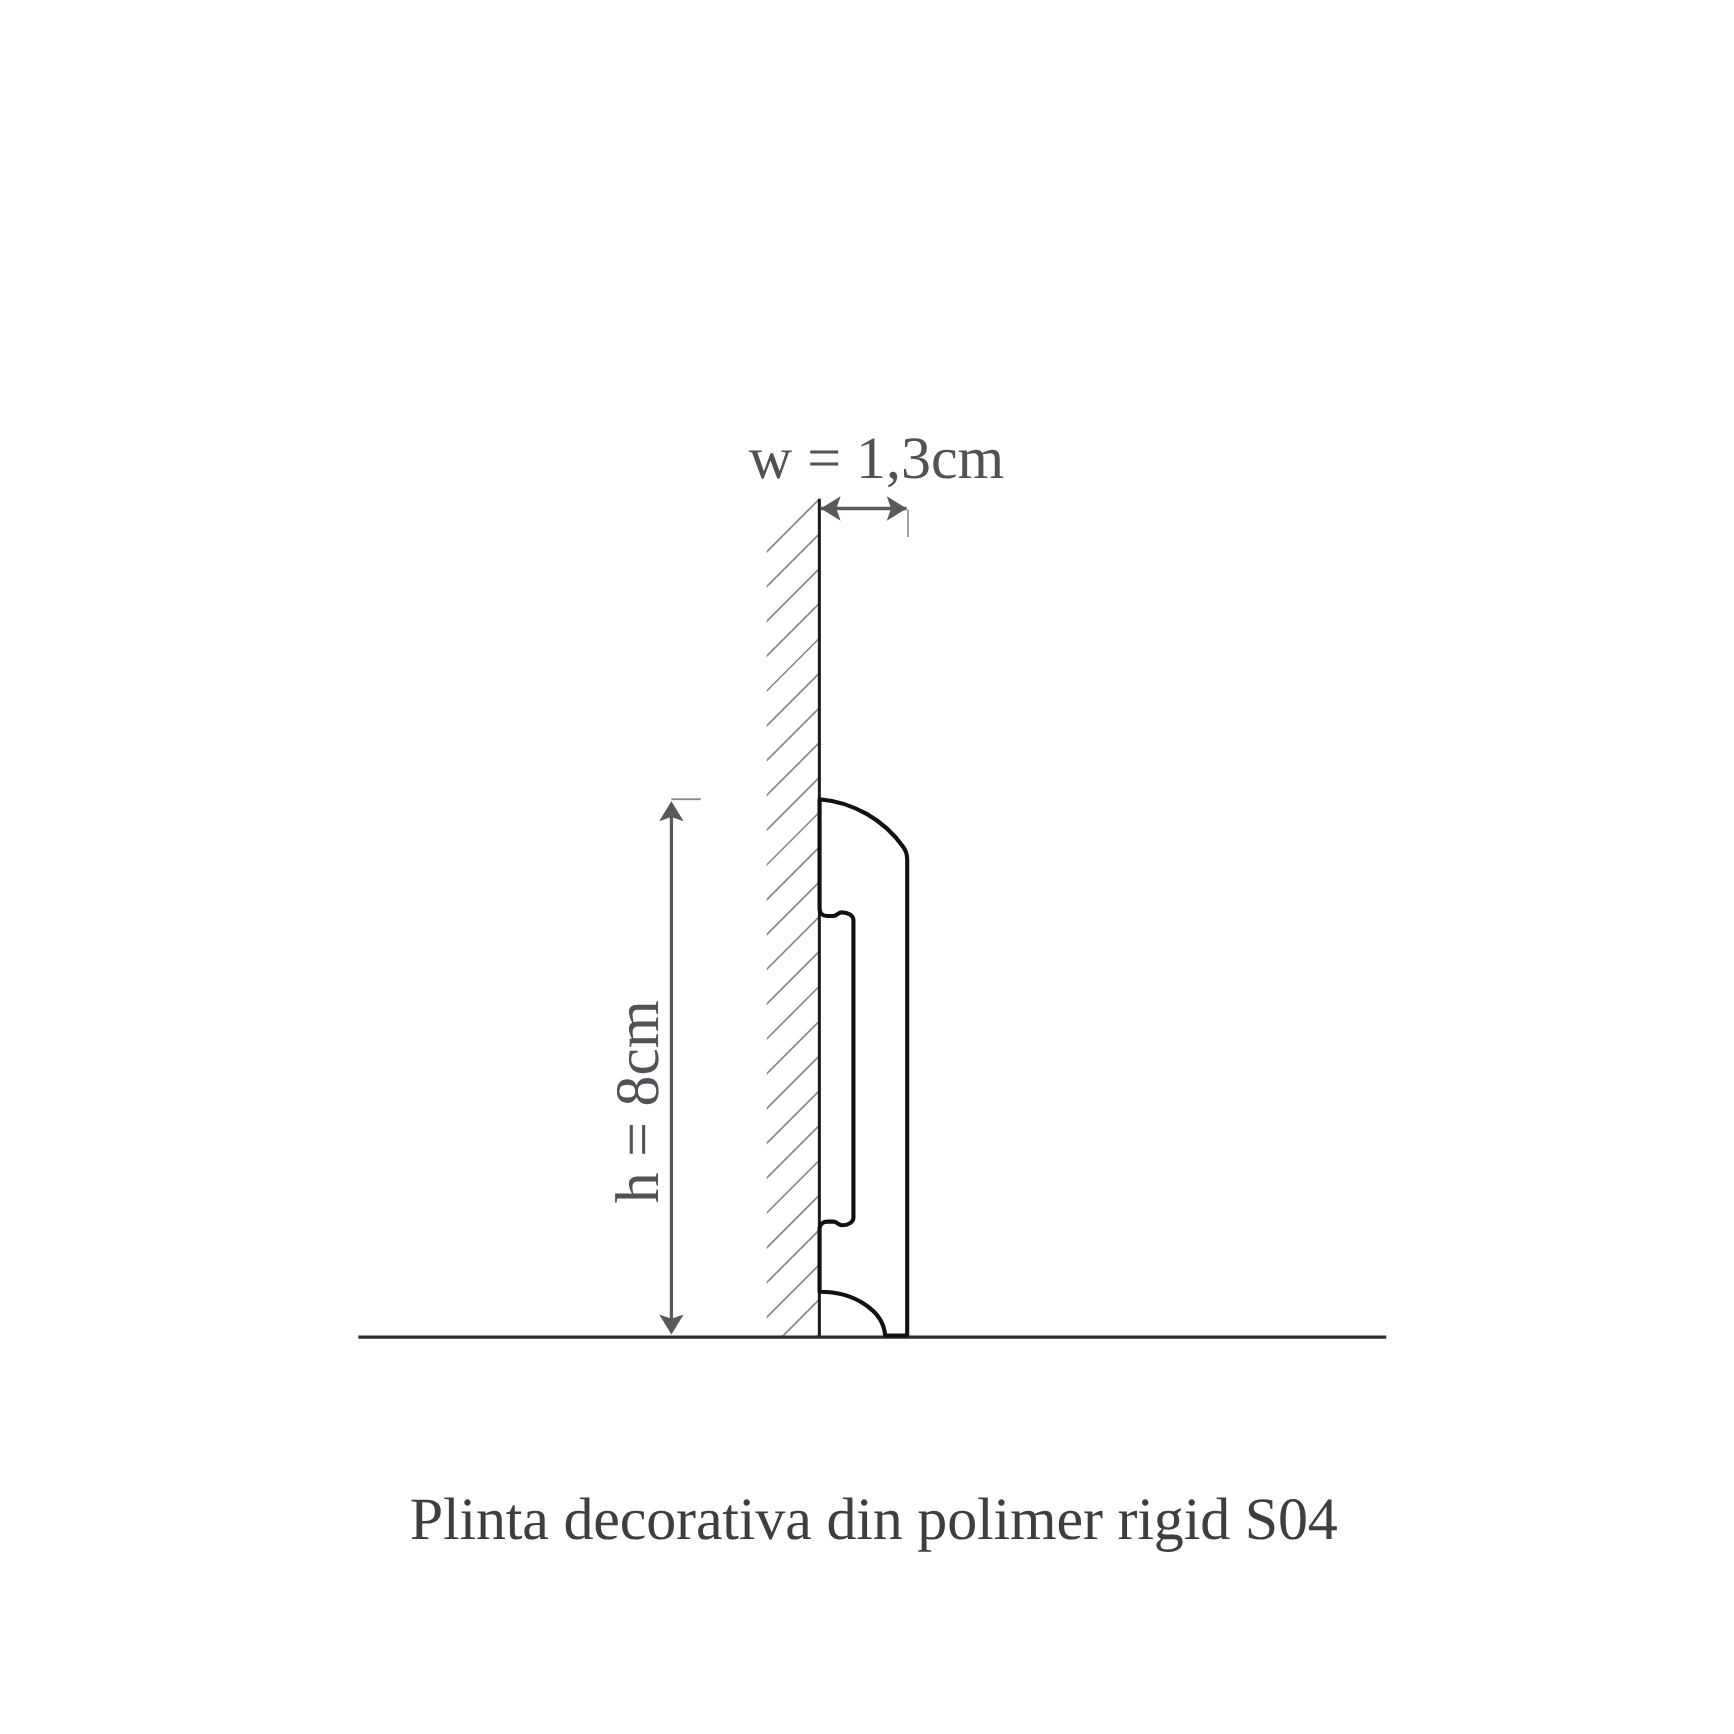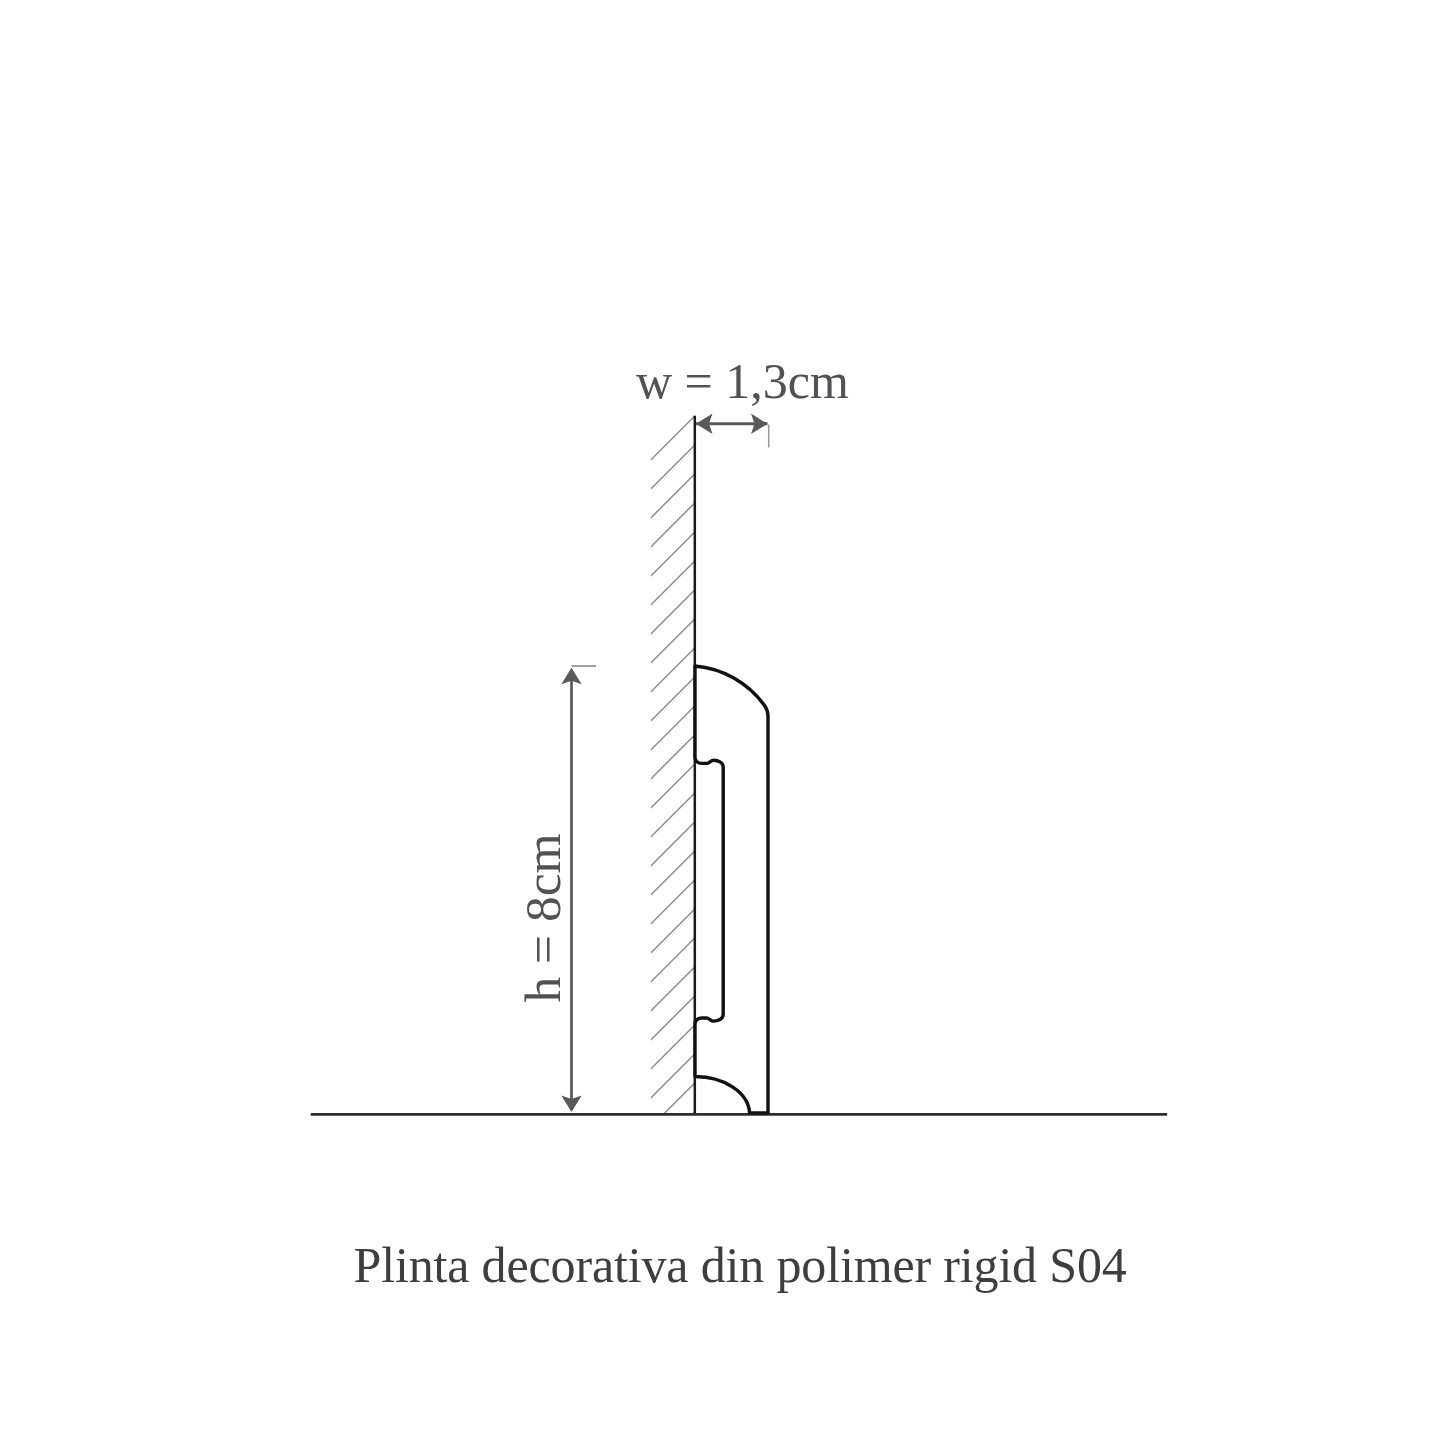--- a/index.html
+++ b/index.html
@@ -1,16 +1,16 @@
 <!DOCTYPE html>
 <html><head>
 <meta charset="utf-8">
 <style>
   html,body{margin:0;padding:0;background:#ffffff;}
-  .page{position:relative;width:1194px;height:1445px;background:#ffffff;overflow:hidden;margin-left:12px;}
+  .page{position:relative;width:1194px;height:1445px;background:#ffffff;overflow:hidden;}
   svg{display:block;}
   text{font-family:"Liberation Serif", serif;}
 </style>
 </head>
 <body>
 <div class="page">
 <svg width="1445" height="1445" viewBox="0 0 1445 1445">
 
   <rect x="0" y="0" width="1445" height="1445" fill="#ffffff"></rect>
 

